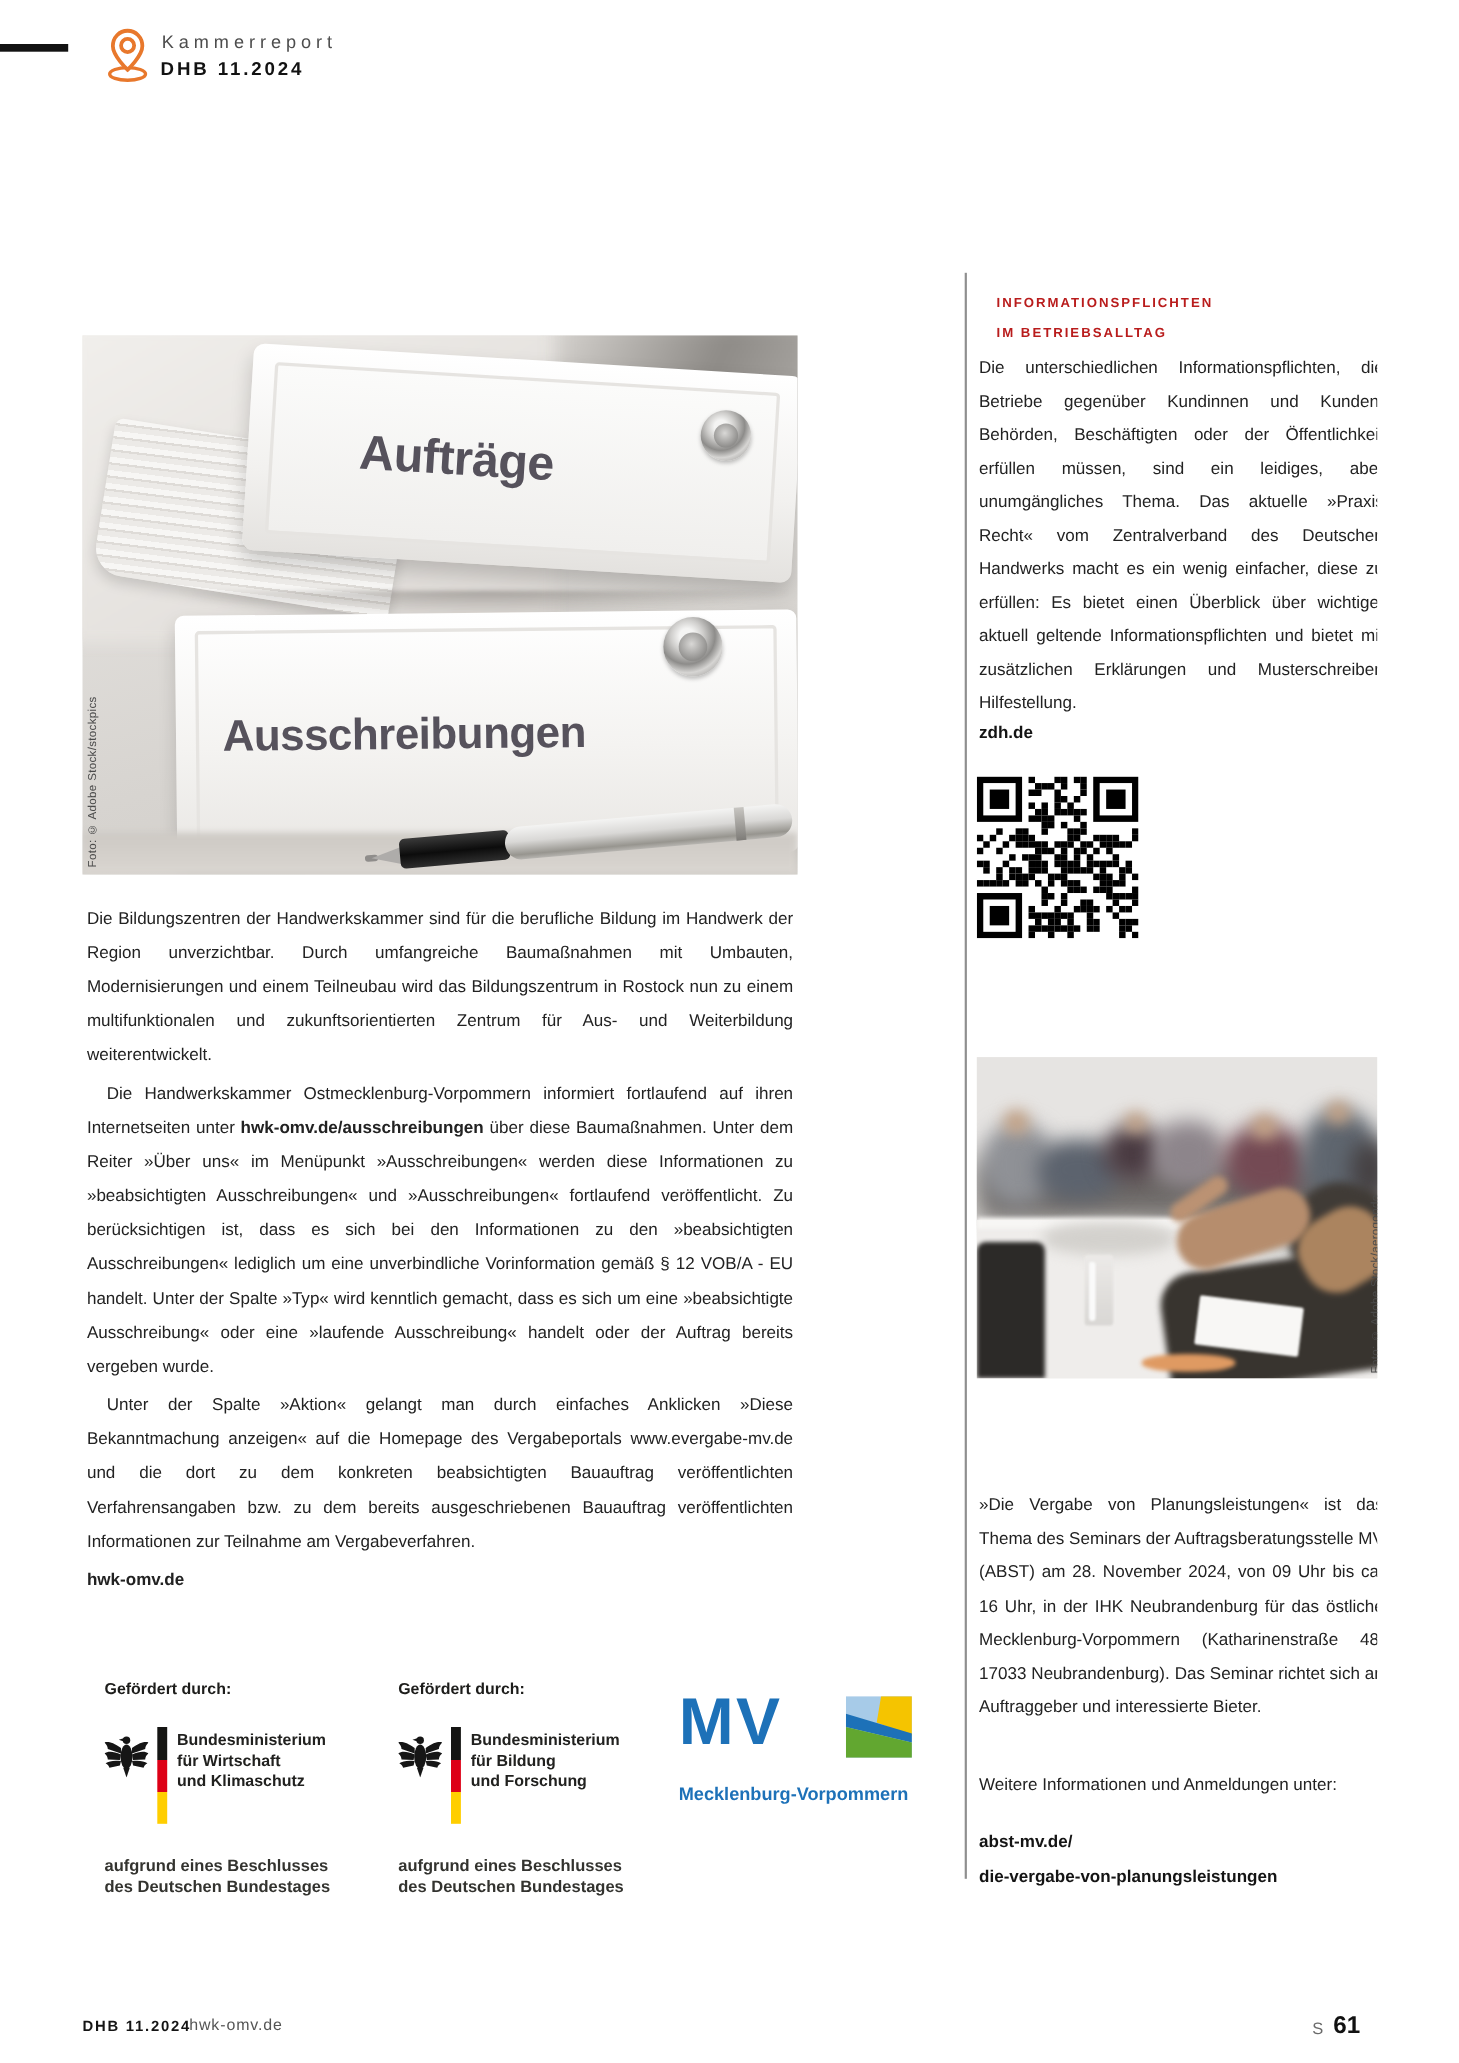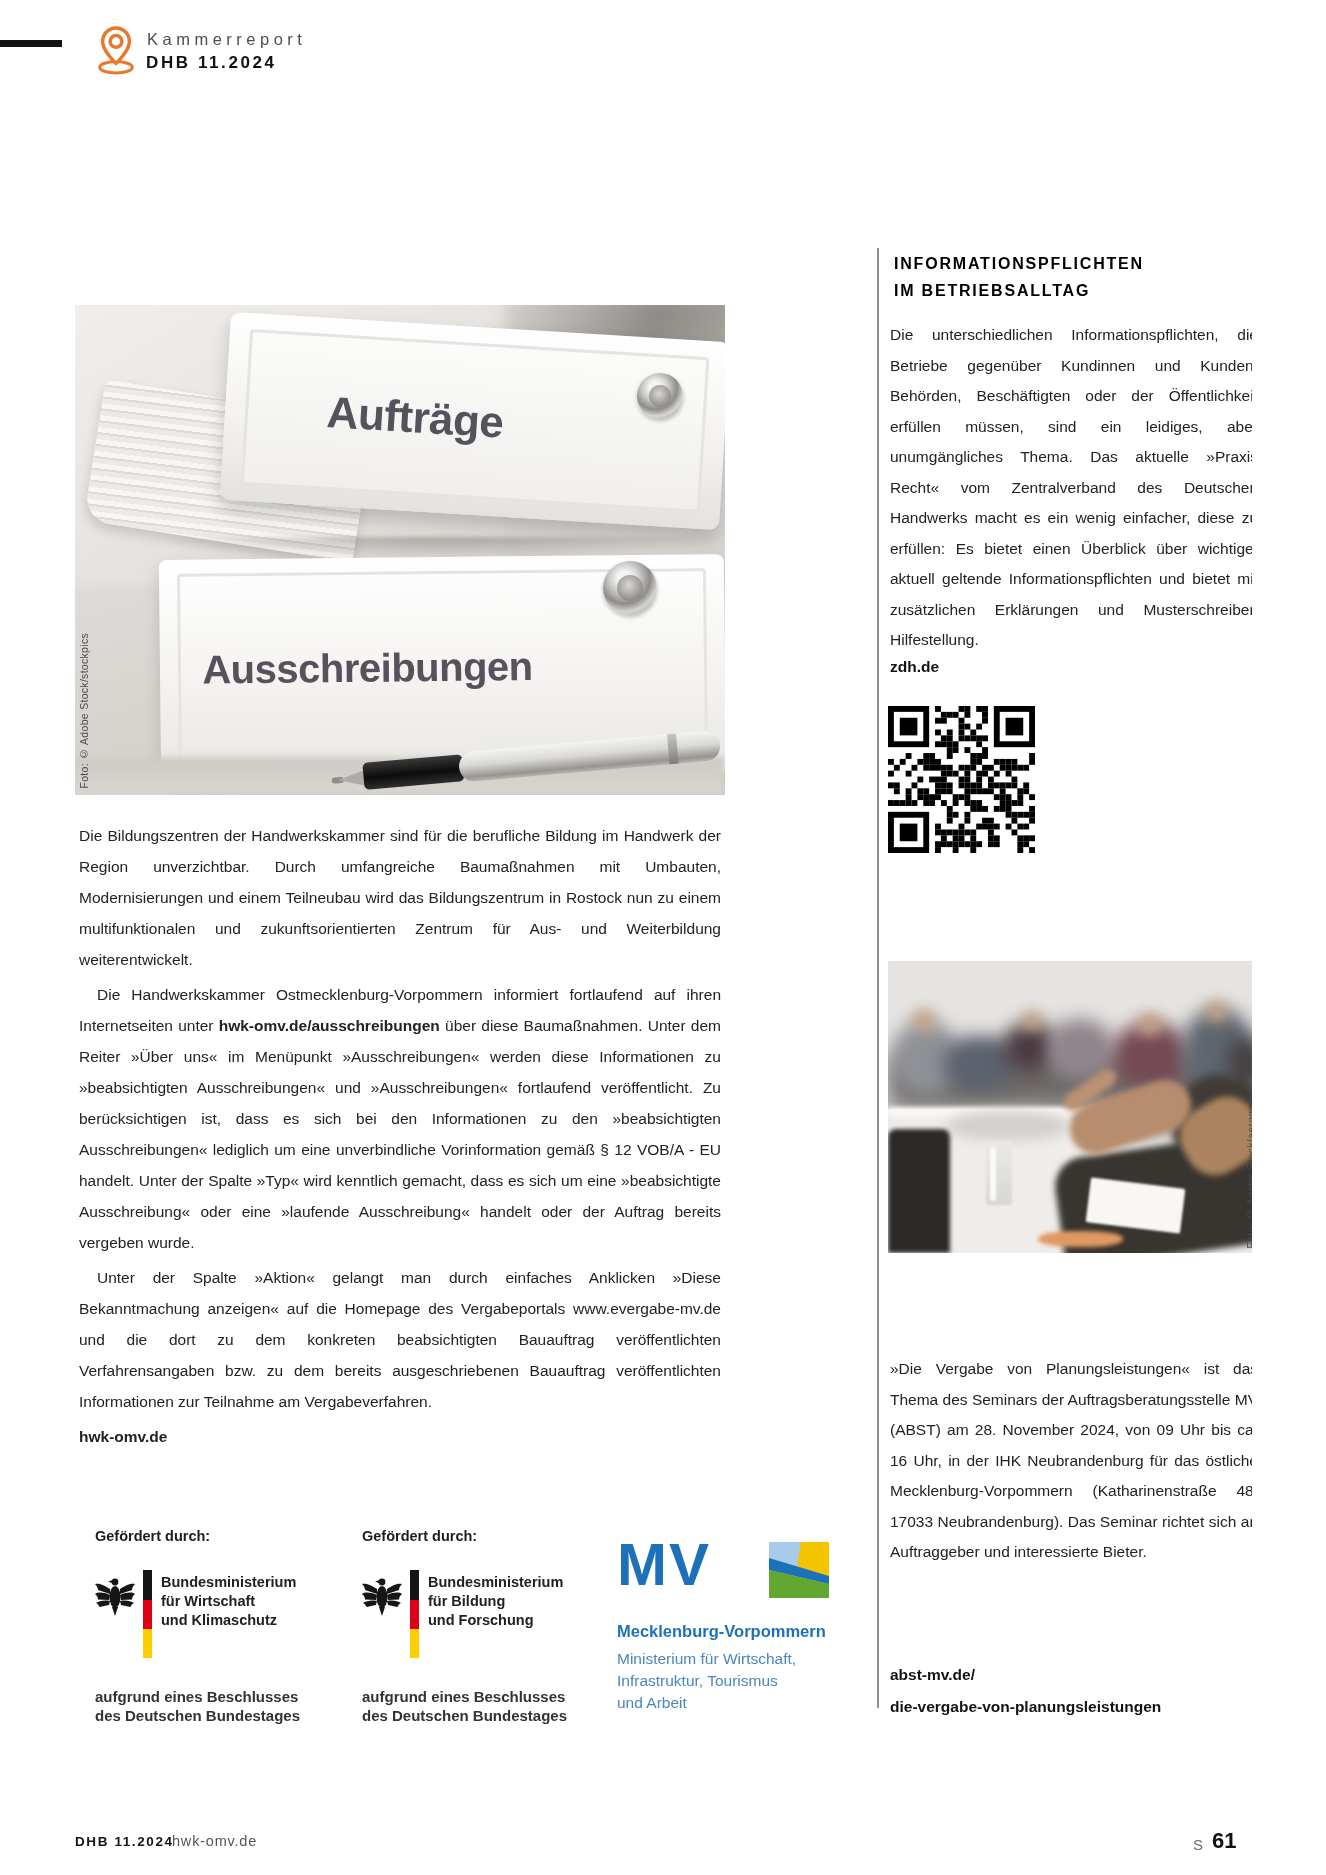--- a/index.html
+++ b/index.html
@@ -84,22 +84,22 @@
   .mvblock{position:absolute;left:617px;top:1528px;width:235px;height:220px;}
   .mv-abbr{position:absolute;left:0;top:6px;font-size:60px;line-height:62px;font-weight:bold;
         color:#1D71B8;letter-spacing:2px;}
   .mv-square{position:absolute;left:152px;top:14px;}
   .mv-region{position:absolute;left:0;top:94px;font-size:16.5px;font-weight:bold;color:#1D71B8;}
   .mv-ministry{position:absolute;left:0;top:120px;font-size:15.5px;line-height:22px;color:#4C86BC;
         white-space:pre-line;}
 
   
   .divider{position:absolute;left:877px;top:248px;width:2px;height:1460px;background:#8f8f8f;}
-  .sb-title{position:absolute;left:890px;width:370px;margin:4px;font-size:16px;font-weight:bold;
-        letter-spacing:1.8px;line-height:27px;white-space:pre-line;color:#000000;}
+  .sb-title{position:absolute;left:890px;width:370px;margin:16px;font-size:12px;font-weight:bold;
+        letter-spacing:1.8px;line-height:27px;white-space:pre-line;color:#b91c1c;}
   .t1{top:246px;} .t2{top:1283px;}
   .sb-body{position:absolute;left:890px;width:368px;margin:0;font-size:15.5px;line-height:30.5px;
         text-align:justify;color:#222;hyphens:auto;}
   .b1{top:320px;} .b2{top:1354px;} .sb-more{top:1608px;text-align:left;}
   .sb-link{position:absolute;left:890px;margin:0;font-size:15.5px;font-weight:bold;color:#141414;}
   .l-zdh{top:658px;} .l-abst1{top:1666px;} .l-abst2{top:1698px;}
   .qr{position:absolute;left:888px;top:706px;width:147px;height:147px;}
   .photo2{position:absolute;left:888px;top:961px;width:370px;height:292px;overflow:hidden;background:#e6e4e2;}
   .photo2 .blob{position:absolute;border-radius:45%;}
 
@@ -222,23 +222,20 @@
     <div class="mv-abbr">MV</div>
     <span class="mv-square">
       <svg width="60" height="56" viewBox="0 0 60 56">
         <rect width="60" height="56" fill="#A7CBE8"></rect>
         <polygon points="32,0 60,0 60,36 28,24" fill="#F5C400"></polygon>
         <polygon points="0,16 60,34 60,42 0,28" fill="#1D71B8"></polygon>
         <polygon points="0,28 60,42 60,56 0,56" fill="#62A730"></polygon>
       </svg>
     </span>
     <div class="mv-region">Mecklenburg-Vorpommern</div>
-    <div class="mv-ministry">Ministerium für Wirtschaft,
-Infrastruktur, Tourismus
-und Arbeit</div>
   </div>
 
   <div class="divider"></div>
 
   <h2 class="sb-title t1">INFORMATIONSPFLICHTEN
 IM BETRIEBSALLTAG</h2>
   <p class="sb-body b1">Die unterschiedlichen Informationspflichten, die Betriebe gegenüber Kundinnen und Kunden, Behörden, Beschäftigten oder der Öffentlichkeit erfüllen müssen, sind ein leidiges, aber unumgängliches Thema. Das aktuelle »Praxis Recht« vom Zentralverband des Deutschen Handwerks macht es ein wenig einfacher, diese zu erfüllen: Es bietet einen Überblick über wichtige, aktuell geltende Informationspflichten und bietet mit zusätzlichen Erklärungen und Musterschreiben Hilfestellung.</p>
   <p class="sb-link l-zdh">zdh.de</p>
   <div class="qr"><svg width="147" height="147" viewBox="0 0 150 150" fill="#000" style="background:#fff">
         <rect x="48" y="0" width="6" height="6"></rect>
@@ -496,20 +493,21 @@
     <div class="blob deco" style="left:170px;top:185px;width:210px;height:110px;background:#38342f;filter:blur(3px);border-radius:30px 10px 0 0;transform:rotate(-8deg);"></div>
     <div class="blob deco" style="left:172px;top:120px;width:60px;height:18px;background:#bb9273;filter:blur(3px);transform:rotate(-35deg);border-radius:10px;"></div>
     <div class="blob deco" style="left:180px;top:130px;width:125px;height:52px;background:#b68d6d;filter:blur(3px);transform:rotate(-18deg);border-radius:26px;"></div>
     <div class="blob deco" style="left:293px;top:140px;width:80px;height:70px;background:#ab845f;filter:blur(3px);transform:rotate(-30deg);border-radius:30px;"></div>
     <div class="blob deco" style="left:200px;top:222px;width:95px;height:45px;background:#f8f7f5;filter:blur(1px);transform:rotate(7deg);border-radius:2px;"></div>
     <div class="blob deco" style="left:150px;top:270px;width:85px;height:16px;background:#df9a62;filter:blur(2px);"></div>
     <div class="credit-v credit-right">Foto: © Adobe Stock/aerogondo</div>
   </div>
 
   <p class="sb-body b2">»Die Vergabe von Planungsleistungen« ist das Thema des Seminars der Auftragsberatungsstelle MV (ABST) am 28. November 2024, von 09 Uhr bis ca. 16 Uhr, in der IHK Neubrandenburg für das östliche Mecklenburg-Vorpommern (Katharinenstraße 48, 17033 Neubrandenburg). Das Seminar richtet sich an Auftraggeber und interessierte Bieter.</p>
+  <p class="sb-body sb-more">Weitere Informationen und Anmeldungen unter:</p>
   <p class="sb-link l-abst1">abst-mv.de/</p>
   <p class="sb-link l-abst2">die-vergabe-von-planungsleistungen</p>
 
   <div class="f-issue">DHB 11.2024</div>
   <div class="f-site">hwk-omv.de</div>
   <div class="f-s">S</div>
   <div class="f-num">61</div>
   <div class="rule-bottom-right"></div>
 
 </div>

